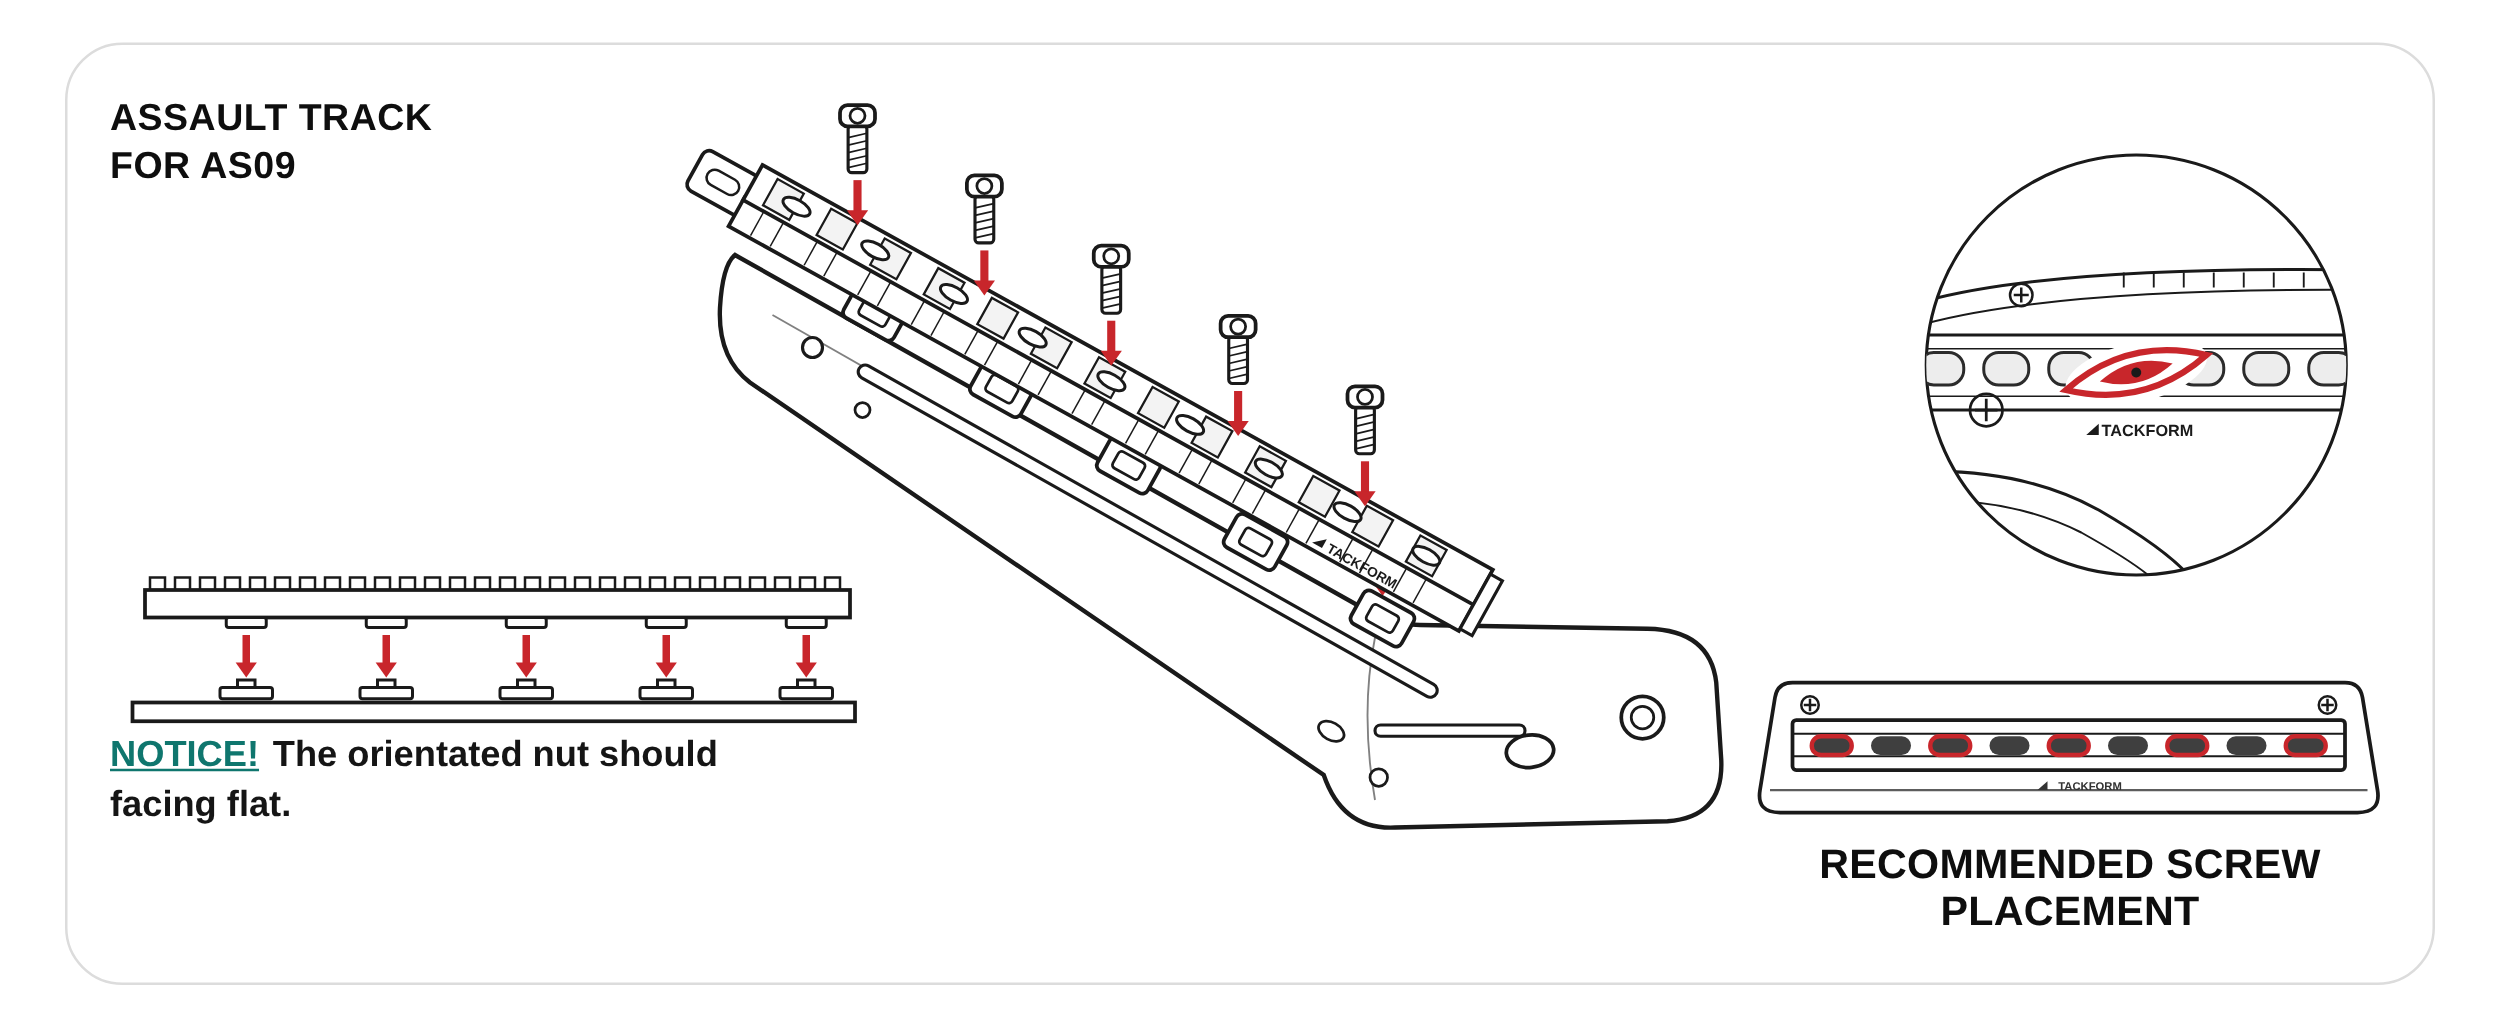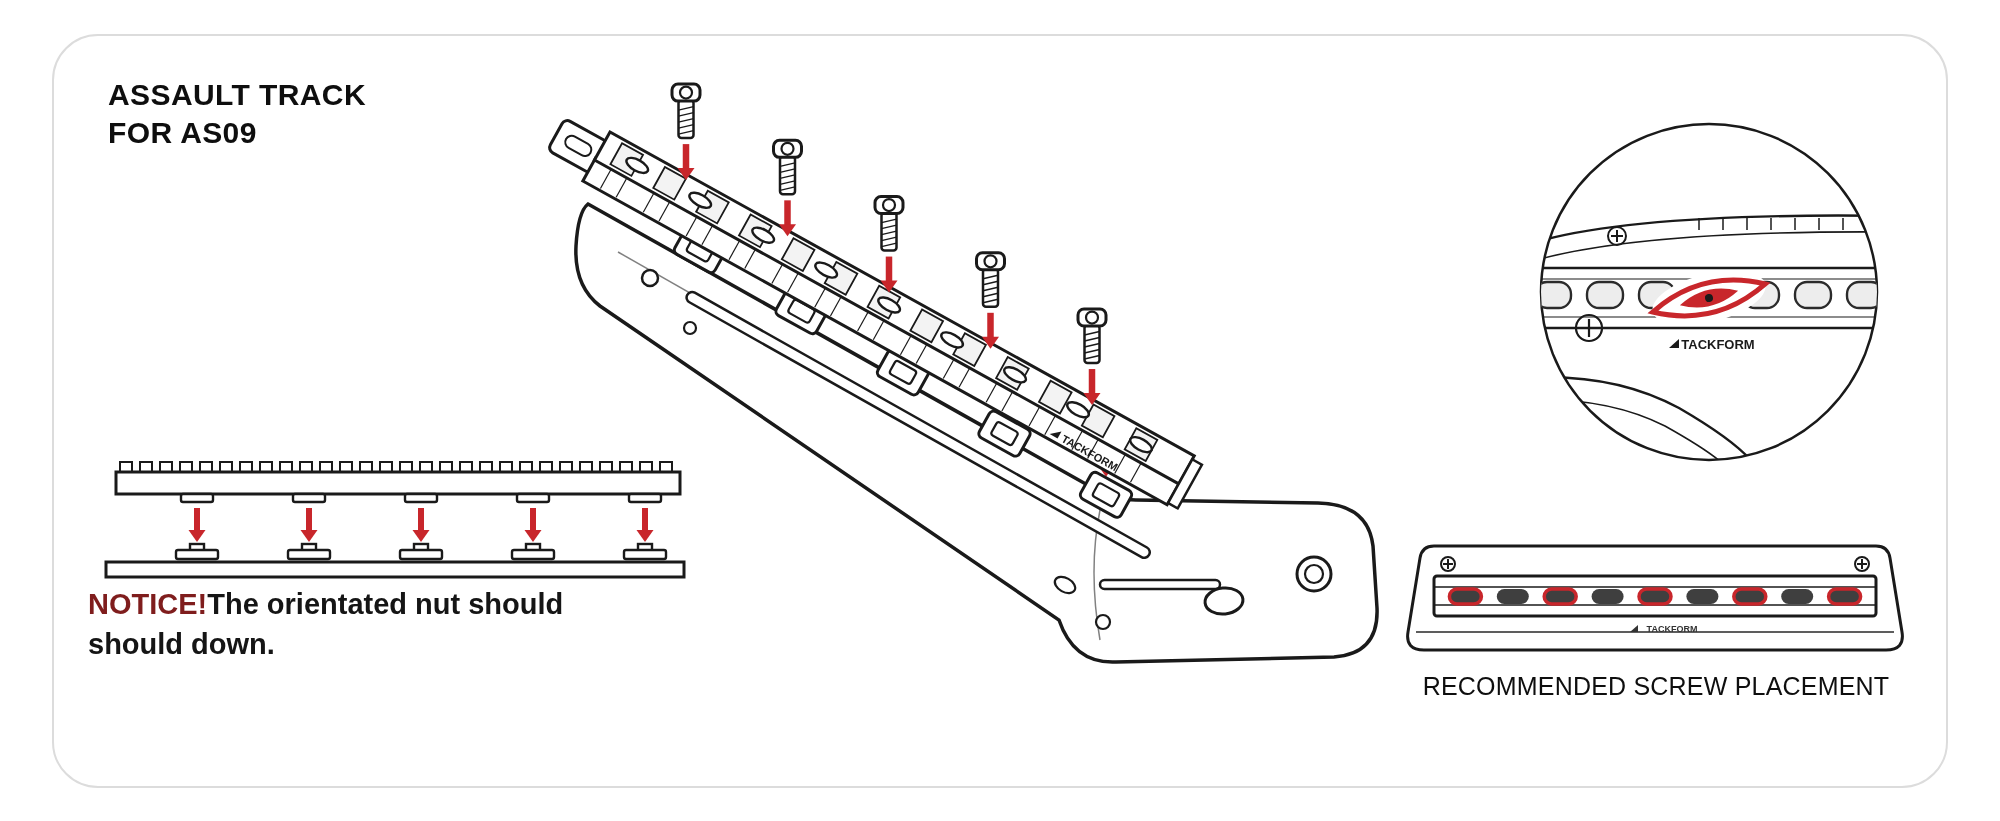--- a/index.html
+++ b/index.html
@@ -7,34 +7,34 @@
     position:relative;width:2000px;height:821px;background:#ffffff;overflow:hidden;
     font-family:"Liberation Sans","DejaVu Sans",sans-serif;color:#111;
   }
   .card{
     position:absolute;left:52px;top:34px;width:1892px;height:750px;
     background:#ffffff;border:2px solid #dcdcdc;border-radius:46px;
   }
   .abs{position:absolute;}
   .title{
     left:88px;top:76px;font-size:30px;font-weight:bold;line-height:38px;
-    letter-spacing:.4px;color:#0e0e0e;margin-left:20px;
+    letter-spacing:.4px;color:#0e0e0e;
   }
   .main-view{left:540px;top:40px;}
   .side-view{left:98px;top:456px;}
   .detail-view{left:1533px;top:116px;}
   .front-view{left:1400px;top:532px;}
   .front-caption{
     left:1400px;top:672px;width:512px;text-align:center;
-    font-size:25px;font-weight:normal;letter-spacing:.2px;color:#0e0e0e;
+    font-size:33px;font-weight:bold;letter-spacing:.2px;color:#0e0e0e;
   }
   .notice{
     left:88px;top:584px;font-size:29px;font-weight:bold;line-height:40px;color:#151515;
   }
-  .notice .nr{color:#7f1d1d;}
+  .notice .nr{color:#0f766e;margin-right:11px;text-decoration:underline;}
 </style>
 </head>
 <body>
 
 <div class="stage">
   <div class="card"></div>
 
   <div class="abs title">
     <div>ASSAULT TRACK</div>
     <div>FOR AS09</div>
@@ -298,21 +298,21 @@
           <rect x="526" y="94" width="42" height="9" rx="2" fill="#fff" stroke="#1a1a1a" stroke-width="2.4"></rect>
         </g>
       </g>
     <rect x="8" y="106" width="578" height="15" fill="#fff" stroke="#1a1a1a" stroke-width="3"></rect>
   </svg>
 
   <div class="abs notice">
     <div>
       <span class="nr">NOTICE!</span><span>The orientated nut should</span>
     </div>
-    <div>should down.</div>
+    <div>facing flat.</div>
   </div>
 
   <svg class="abs detail-view" width="352" height="352" viewBox="0 0 352 352">
     <defs>
         <clipPath id="dclip">
           <circle cx="176" cy="176" r="168"></circle>
         </clipPath>
       </defs>
     <circle cx="176" cy="176" r="168" fill="#ffffff" stroke="#1a1a1a" stroke-width="2.5"></circle>
     <g clip-path="url(#dclip)" fill="none" stroke="#1a1a1a">

